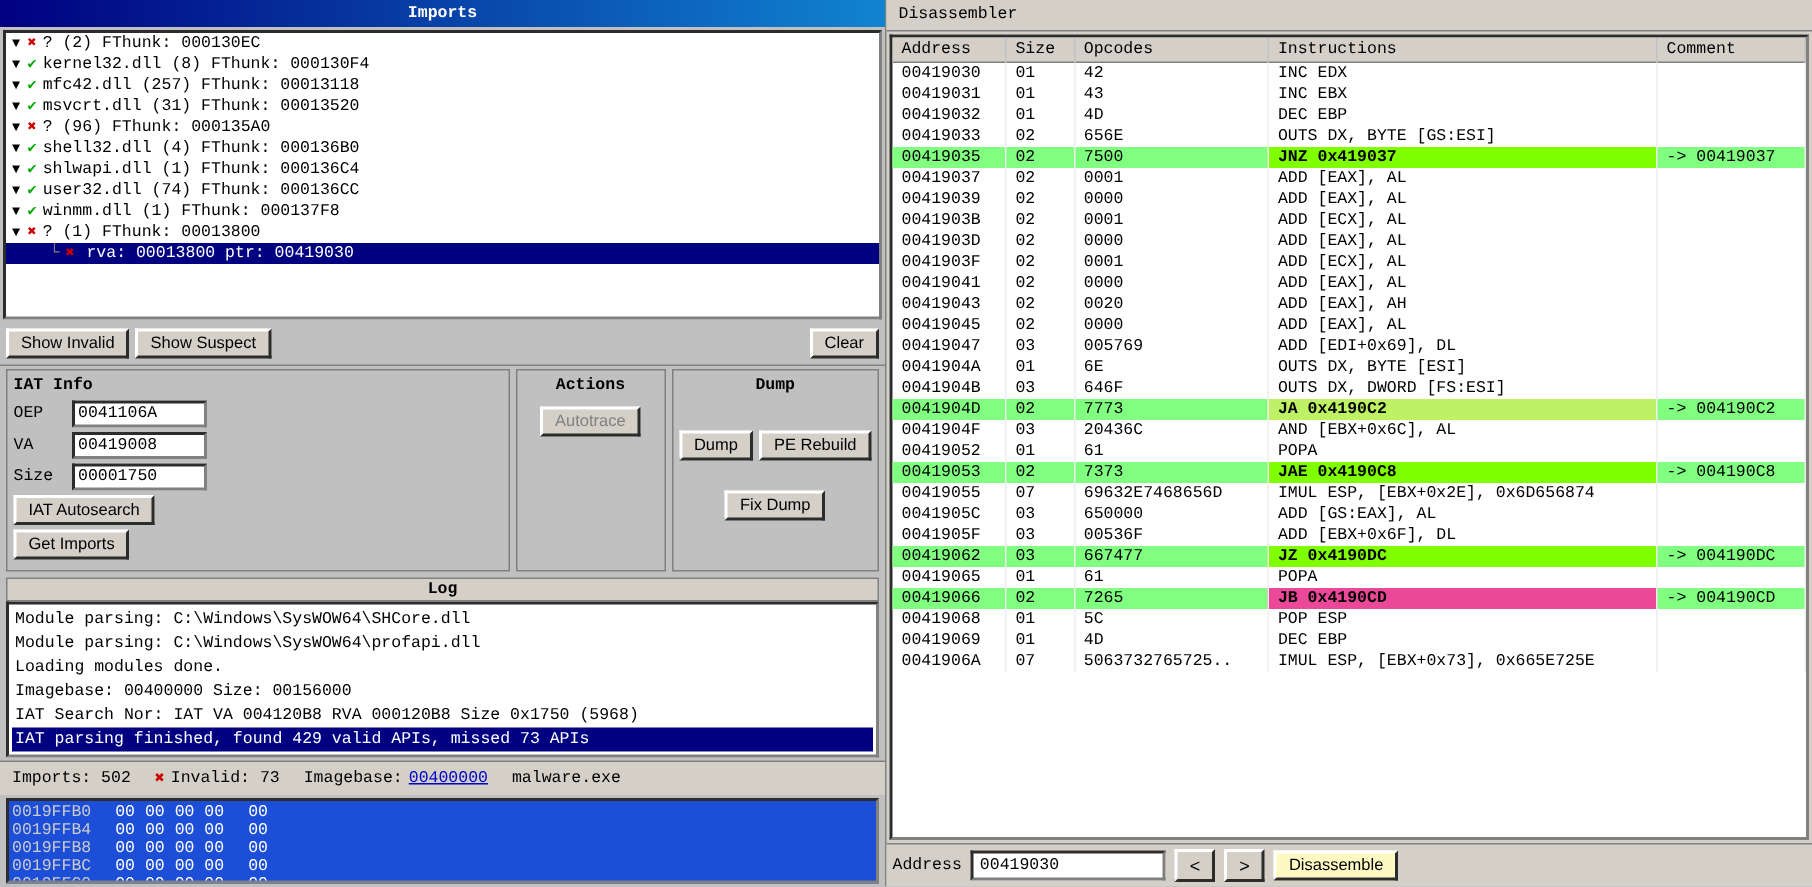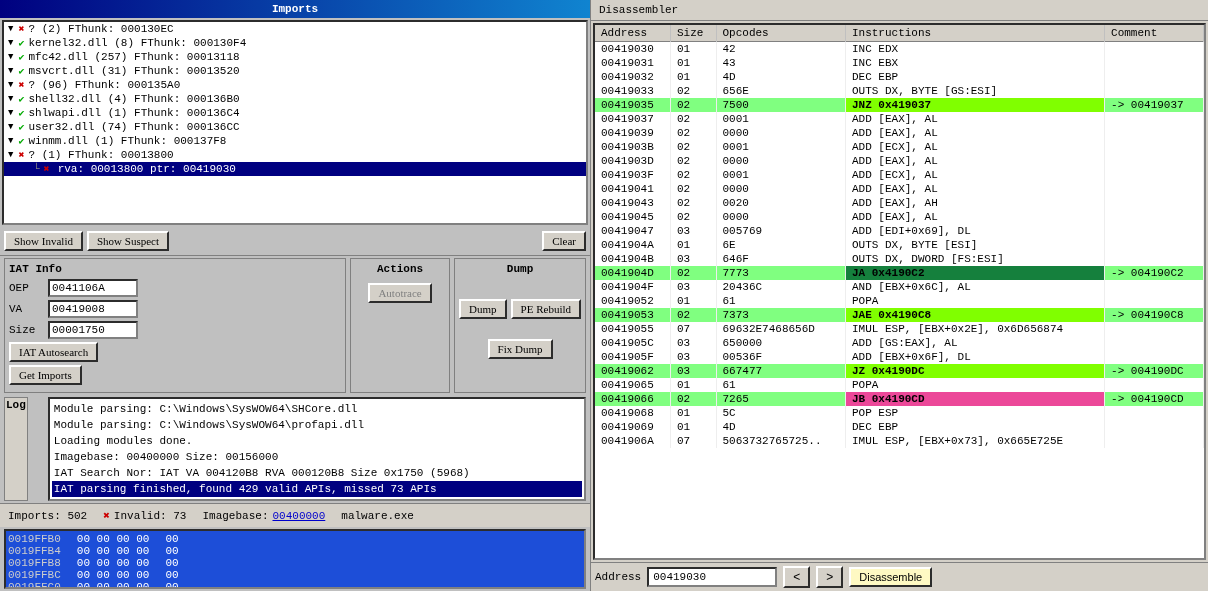--- a/index.html
+++ b/index.html
@@ -83,21 +83,21 @@
     }
 
     .btn {
       background: #d4d0c8;
       border: 2px outset #ffffff;
       border-right-color: #808080;
       border-bottom-color: #808080;
       padding: 2px 8px;
       font-size: 11px;
       cursor: pointer;
-      font-family: Liberation Serif, serif;
+      font-family: Liberation Sans, sans-serif;
     }
     .btn.disabled {
       color: #808080;
     }
 
     .btn-spacer { flex: 1; }
 
     
     .info-section {
       display: flex;
@@ -161,23 +161,22 @@
 
     .dump-btn-row {
       display: flex;
       gap: 4px;
     }
 
     
     .log-section {
       flex: 1;
       display: flex;
-      flex-direction: row;
+      flex-direction: column;
       margin: 2px 4px;
-      gap: 20px;
     }
 
     .log-title {
       text-align: center;
       font-weight: bold;
       font-size: 11px;
       border: 1px solid #808080;
       background: #d4d0c8;
       padding: 1px;
     }
@@ -642,21 +641,21 @@
             <td>0041904B</td>
             <td>03</td>
             <td>646F</td>
             <td>OUTS DX, DWORD [FS:ESI]</td>
             <td></td>
           </tr>
           <tr class="row-highlight-green">
             <td>0041904D</td>
             <td>02</td>
             <td>7773</td>
-            <td style="background: #15803d; font-weight: bold;">JA 0x4190C2</td>
+            <td style="background: #bef264; font-weight: bold;">JA 0x4190C2</td>
             <td>-&gt; 004190C2</td>
           </tr>
           <tr>
             <td>0041904F</td>
             <td>03</td>
             <td>20436C</td>
             <td>AND [EBX+0x6C], AL</td>
             <td></td>
           </tr>
           <tr>

